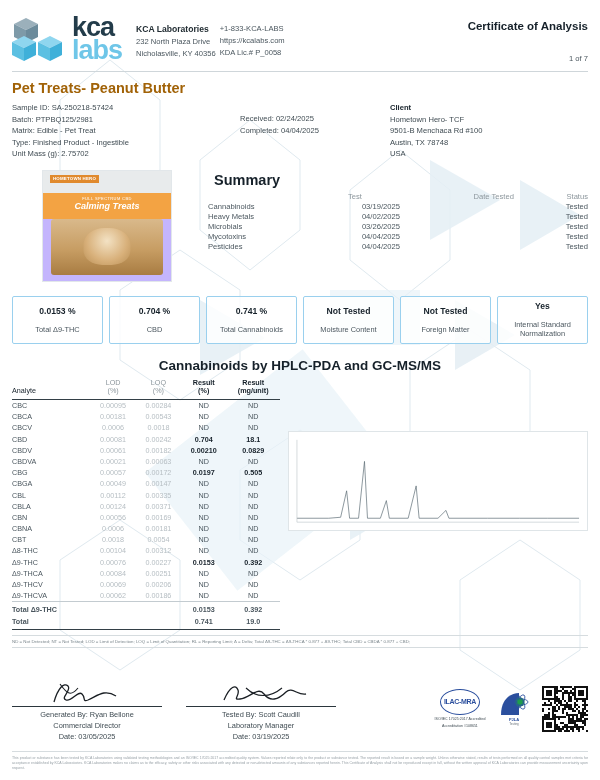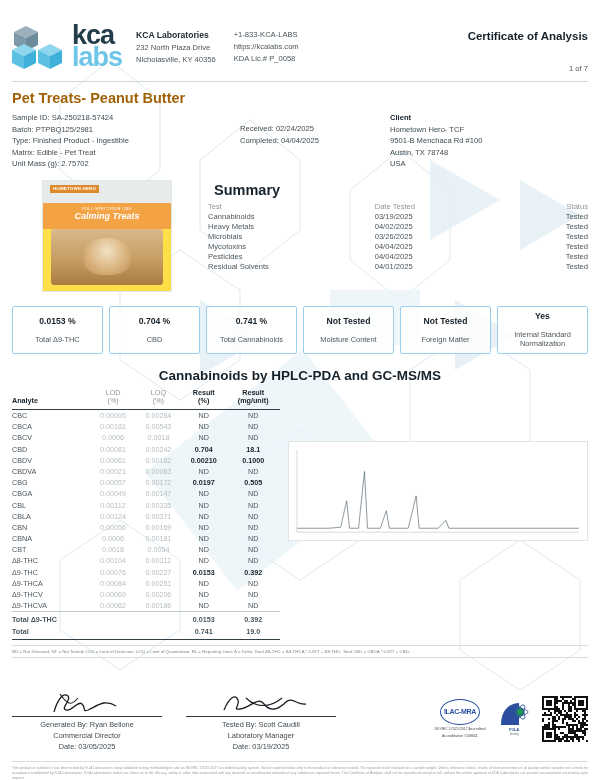--- a/index.html
+++ b/index.html
@@ -11,84 +11,84 @@
     color:#3f4b52;
     position:relative;
     overflow:hidden;
   }
 
   
   .watermark { position:absolute; inset:0; pointer-events:none; z-index:0; }
   .page { position:relative; z-index:1; padding:0 12px; }
 
   
-  .header { display:flex; align-items:flex-start; padding-top:24px; }
+  .header { display:flex; align-items:center; padding-top:14px; }
   .logo-mark { width:56px; height:46px; position:relative; flex:0 0 auto; margin-right:4px;}
   .logo-text { margin-right:14px; line-height:0.82; }
   .logo-kca { font-size:27px; font-weight:bold; color:#233c4a; letter-spacing:-1px; }
   .logo-labs { font-size:27px; font-weight:bold; color:#6fc6e8; letter-spacing:-1px; }
-  .lab-addr { font-size:7.6px; line-height:1.55; color:#4a565e; margin-right:18px; padding-top:5px;}
+  .lab-addr { font-size:7.6px; line-height:1.55; color:#4a565e; margin-right:4px; padding-top:5px;}
   .lab-addr .b { font-weight:bold; font-size:8.6px; color:#222d33; }
   .lab-contact { font-size:7.6px; line-height:1.55; color:#4a565e; padding-top:5px; }
   .coa-title { margin-left:auto; text-align:right; padding-top:6px; }
   .coa-title .t { font-size:11.5px; font-weight:bold; color:#16212a; }
   .coa-title .p { font-size:7.6px; margin-top:22px; color:#4a565e; }
   .hr-main { border:0; border-top:1px solid #cfd6da; margin:8px 0 0 0; }
 
   
   .sample-title { font-size:14.5px; font-weight:bold; color:#a16207; margin:8px 0 6px 0; }
   .info-row { display:flex; font-size:7.6px; line-height:1.52; }
   .info-left { width:228px; }
   .info-mid { width:150px; padding-top:11px; }
   .info-right { flex:1; }
   .info-right .b { font-weight:bold; color:#16212a; }
 
   
   .mid-sec { display:flex; margin-top:10px; }
   .pkg-wrap { width:190px; display:flex; justify-content:center; }
-  .pkg { width:130px; height:112px; border:1px solid #e2e7ea; background:#fde047;
+  .pkg { width:130px; height:112px; border:1px solid #e2e7ea; background:#c4b5fd;
          position:relative; overflow:hidden; }
   .pkg-top { height:22px; background:#e8ebec; }
   .pkg-badge { position:absolute; top:4px; left:7px; font-size:4.4px; font-weight:bold;
                color:#fff; background:#e08a2e; padding:1.5px 3px; letter-spacing:.2px;}
   .pkg-band { position:absolute; top:22px; left:0; right:0; height:26px; background:#f3a343; }
   .pkg-band .l1 { font-size:4px; color:#fff; text-align:center; padding-top:3px; letter-spacing:.4px;}
   .pkg-band .l2 { font-size:9px; color:#fff; text-align:center; font-weight:bold; font-style:italic;}
   .pkg-sub { position:absolute; top:48px; left:0; right:0; text-align:center; font-size:3.6px;
              color:#6b6155; }
   .pkg-dog { position:absolute; bottom:6px; left:8px; right:8px; height:56px; border-radius:3px;
              background:linear-gradient(180deg,#d9b98b 0%, #c79d63 55%, #a87c42 100%); }
   .pkg-dog:after{ content:""; position:absolute; left:50%; top:16%; width:42%; height:66%;
              transform:translateX(-50%); border-radius:45% 45% 40% 40%;
              background:radial-gradient(circle at 50% 35%, #f3e2c4 0%, #d8b07a 60%, #b98f55 100%);}
 
   .summary { flex:1; padding-left:6px; }
   .summary h2 { font-size:14.5px; font-weight:bold; color:#16212a; margin:2px 0 4px 6px; }
   .sum-table { width:100%; border-collapse:collapse; font-size:7.6px; }
-  .sum-table th { font-weight:normal; color:#8d979d; text-align:left; padding:0.5px 0; }
+  .sum-table th { font-weight:normal; color:#8d979d; text-align:right; padding:0.5px 0; }
   .sum-table td { padding:0.5px 0; color:#4a565e; }
   .sum-table .c-date { width:40%; }
   .sum-table .c-stat { text-align:right; }
 
   
   .boxes { display:flex; gap:6px; margin-top:14px; }
   .box { flex:1; border:1px solid #9ad0ee; border-radius:2px; height:48px;
          display:flex; flex-direction:column; align-items:center; justify-content:center;
          background:rgba(255,255,255,0.82); }
   .box .v { font-size:8.6px; font-weight:bold; color:#16212a; }
   .box .l { font-size:7.4px; color:#4a565e; margin-top:9px; text-align:center; line-height:1.25;}
 
   
   .cann-title { font-size:13.5px; font-weight:bold; color:#16212a; margin:14px 0 6px 0;text-align:center; }
   .tbl-sec { display:flex; }
   .tbl-wrap { width:268px; }
   table.cann { width:100%; border-collapse:collapse; font-size:7.2px; }
   table.cann thead th { font-size:7.2px; color:#8d979d; font-weight:normal;
         padding:0 0 3px 0; vertical-align:bottom; line-height:1.2; }
-  table.cann thead th.an { color:#16212a; font-weight:bold; text-align:left; }
+  table.cann thead th.an { color:#16212a; font-weight:normal; text-align:left; }
   table.cann thead th.res { color:#16212a; font-weight:bold; }
   table.cann thead tr th { border-bottom:1.2px solid #333f46; }
   table.cann td { padding:1.1px 0; }
   table.cann td.an { text-align:left; color:#4a565e; }
   table.cann td.lod, table.cann td.loq { text-align:center; color:#b6bec3; }
   table.cann td.r1, table.cann td.r2 { text-align:center; color:#4a565e; }
   table.cann td.hit { color:#16212a; font-weight:bold; }
   tr.total td { font-weight:bold; color:#16212a; padding-top:2.5px; }
   tr.total-first td { border-top:1px solid #c3cbd0; }
   tr.total-last td { border-bottom:1.2px solid #333f46; padding-bottom:3px; }
@@ -184,22 +184,22 @@
     </div>
   </div>
   <hr class="hr-main">
 
   <div class="sample-title">Pet Treats- Peanut Butter</div>
 
   <div class="info-row">
     <div class="info-left">
       <div>Sample ID: SA-250218-57424</div>
       <div>Batch: PTPBQ125/2981</div>
+      <div>Matrix: Edible - Pet Treat</div>
       <div>Type: Finished Product - Ingestible</div>
-      <div>Matrix: Edible - Pet Treat</div>
       <div>Unit Mass (g): 2.75702</div>
     </div>
     <div class="info-mid">
       <div>Received: 02/24/2025</div>
       <div>Completed: 04/04/2025</div>
     </div>
     <div class="info-right">
       <div class="b">Client</div>
       <div>Hometown Hero- TCF</div>
       <div>9501-B Menchaca Rd #100</div>
@@ -249,25 +249,20 @@
               <td class="c-stat">Tested</td>
             </tr>
             <tr>
               <td>Mycotoxins</td>
               <td class="c-date">04/04/2025</td>
               <td class="c-stat">Tested</td>
             </tr>
             <tr>
               <td>Pesticides</td>
               <td class="c-date">04/04/2025</td>
-              <td class="c-stat">Tested</td>
-            </tr>
-            <tr>
-              <td>Residual Solvents</td>
-              <td class="c-date">04/01/2025</td>
               <td class="c-stat">Tested</td>
             </tr>
           </tbody>
       </table>
     </div>
   </div>
 
   <div class="boxes" id="result-boxes">
       <div class="box">
         <div class="v">0.0153 %</div>
@@ -348,21 +343,21 @@
               <td class="lod">0.00081</td>
               <td class="loq">0.00242</td>
               <td class="r1 hit">0.704</td>
               <td class="r2 hit">18.1</td>
             </tr>
             <tr>
               <td class="an">CBDV</td>
               <td class="lod">0.00061</td>
               <td class="loq">0.00182</td>
               <td class="r1 hit">0.00210</td>
-              <td class="r2 hit">0.1000</td>
+              <td class="r2 hit">0.0829</td>
             </tr>
             <tr>
               <td class="an">CBDVA</td>
               <td class="lod">0.00021</td>
               <td class="loq">0.00063</td>
               <td class="r1">ND</td>
               <td class="r2">ND</td>
             </tr>
             <tr>
               <td class="an">CBG</td>

